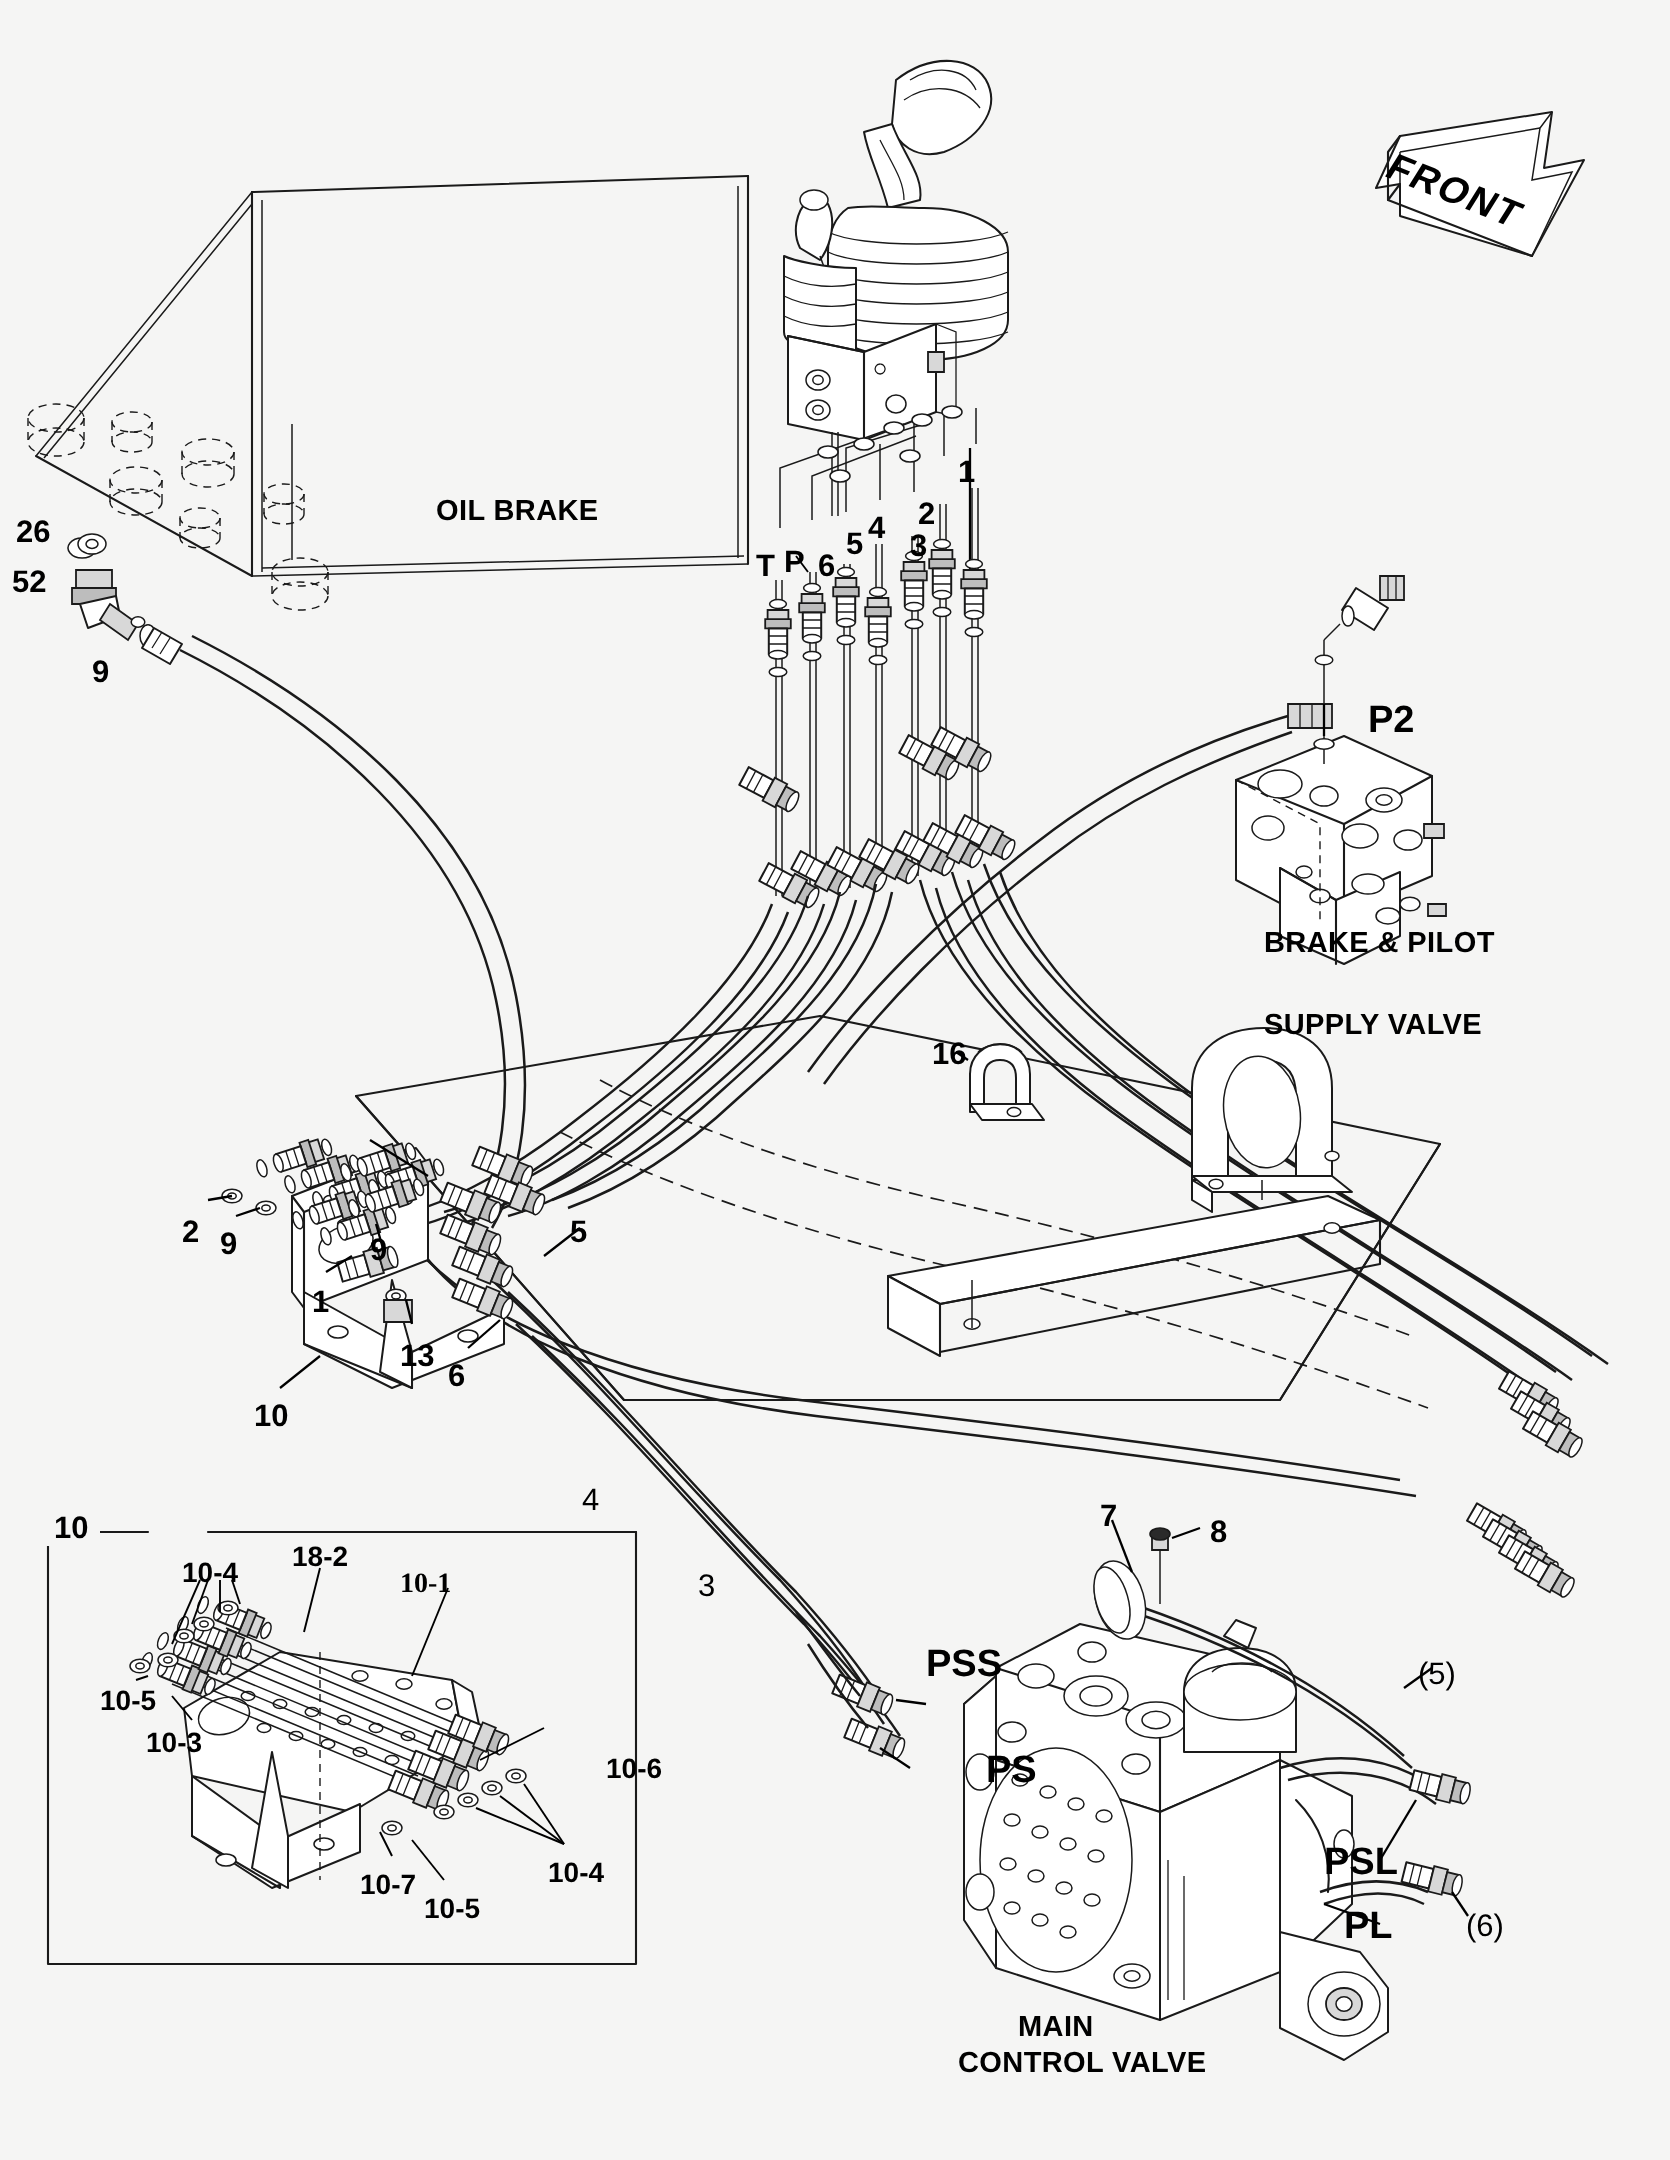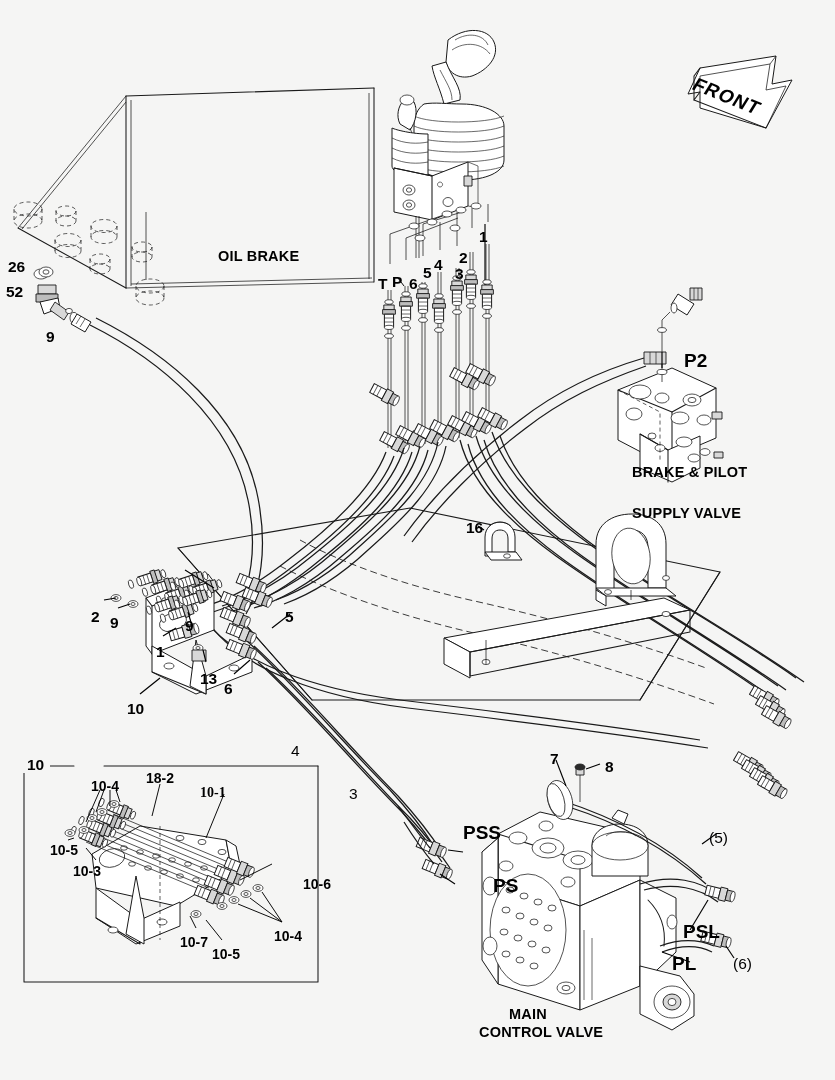--- a/index.html
+++ b/index.html
@@ -694,21 +694,21 @@
 
 <div class="lbl cap tc" style="left:632px;top:464px;">BRAKE &amp; PILOT</div>
 <div class="lbl cap tc" style="left:632px;top:482px;margin-top:23px;">SUPPLY VALVE</div>
 <div class="lbl port" style="left:684px;top:350px;">P2</div>
 
 <div class="lbl cap tc" style="left:509px;top:1006px;width:100px;">MAIN</div>
 <div class="lbl cap tc" style="left:479px;top:1024px;width:160px;">CONTROL VALVE</div>
 
 <div class="lbl port" style="left:463px;top:822px;text-align:right;">PSS</div>
 <div class="lbl port" style="left:452px;top:875px;margin-left:41px;">PS</div>
-<div class="lbl port" style="left:662px;top:921px;margin-left:21px;">PSL</div>
+<div class="lbl port" style="left:662px;top:921px;">PSL</div>
 <div class="lbl port" style="left:672px;top:953px;">PL</div>
 
 <div id="front-arrow-text" style="position:absolute;left:700px;top:74px;font-size:19px;font-weight:700;
             font-family:'Liberation Sans',sans-serif;color:#000;
             transform:rotate(22deg) skewX(-10deg);transform-origin:left top;letter-spacing:1px;">FRONT</div>
 
 <div class="lbl num" style="left:21px;top:756px;background:#f5f5f4;padding:0 6px;">10</div>
 
 <div id="callout-layer">
       <div class="lbl num" style="left: 8px; top: 258px;">26</div>

